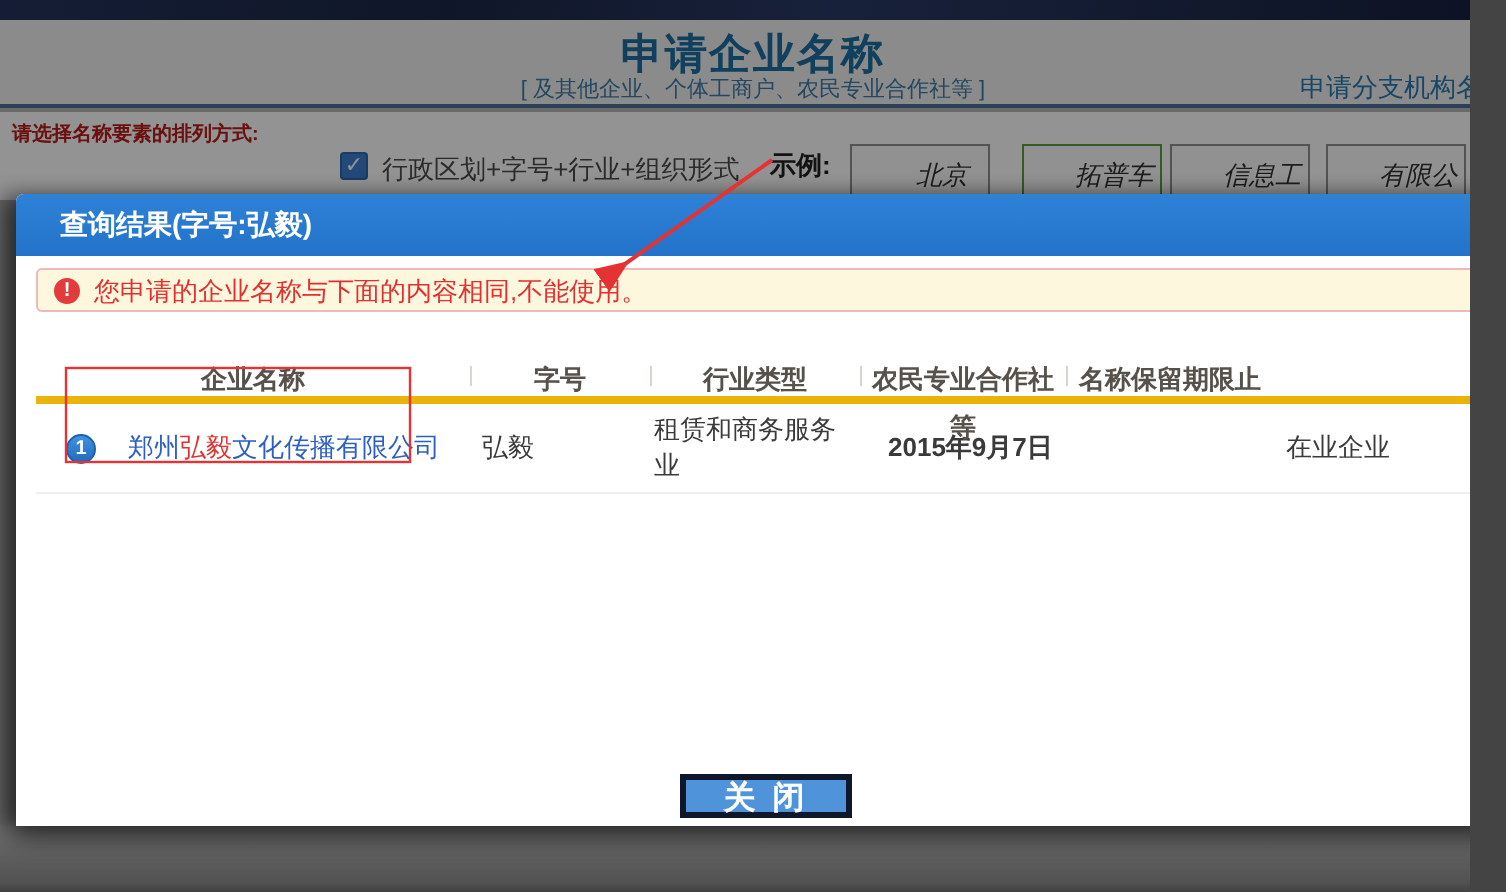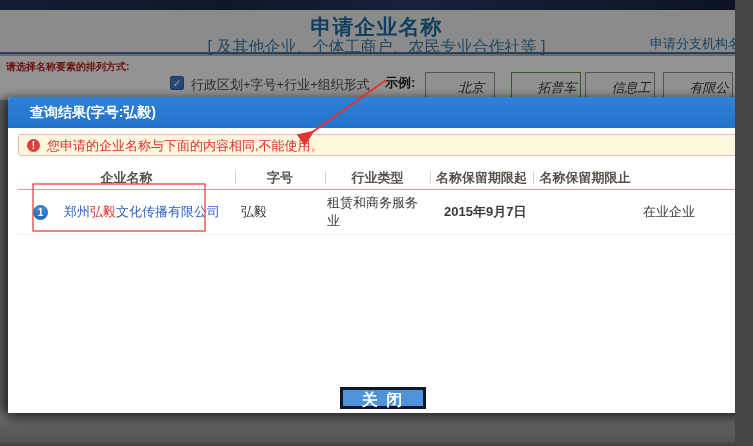--- a/index.html
+++ b/index.html
@@ -17,21 +17,21 @@
   .page-header {
     position:absolute; left:0; top:10px; width:753px; height:44px;
     background:#efefef; border-bottom:2px solid #4a6f96;
   }
   .page-title {
     position:absolute; left:0; top:3px; width:753px; text-align:center;
     font-size:21px; font-weight:bold; color:#1c6ea0; letter-spacing:1px;
   }
   .page-subtitle {
     position:absolute; left:0; top:27px; width:753px; text-align:center;
-    font-size:16px; color:#3d7ba6;
+    font-size:11px; color:#3d7ba6;
   }
   .branch-link {
     position:absolute; right:-14px; top:25px; font-size:13px; color:#2877ae;
     white-space:nowrap;
   }
   .toolbar {
     position:absolute; left:0; top:56px; width:753px; height:44px; background:#fdfdfd;
   }
   .arrange-label { position:absolute; left:6px; top:4px; font-size:10px; font-weight:bold; color:#b91c1c; }
   .checkbox {
@@ -66,21 +66,21 @@
     position:absolute; left:10px; top:37px; width:730px; height:22px;
     background:#fdf7de; border:1px solid #efb9b9; border-radius:3px;
   }
   .warning-icon {
     position:absolute; left:8px; top:4px; width:13px; height:13px; border-radius:50%;
     background:#e23b3b; color:#fff; font-size:10px; font-weight:bold; line-height:13px; text-align:center;
   }
   .warning-text { position:absolute; left:28px; top:0; line-height:21px; font-size:13px; color:#e23030; }
   .table { position:absolute; left:10px; top:69px; width:727px; }
   .tr { display:flex; }
-  .tr-head { height:24px; border-bottom:1px solid #eab308; }
+  .tr-head { height:24px; border-bottom:4px solid #eab308;margin-top:12px; }
   .tr-body { height:45px; border-bottom:1px solid #efefef; }
   .th {
     position:relative; font-size:13px; font-weight:bold; color:#56514b;
     text-align:center; line-height:24px;
   }
   .th + .th::before {
     content:""; position:absolute; left:0; top:5px; bottom:5px; width:1px; background:#d8d4ce;
   }
   .td { font-size:13px; color:#3a3a3a; display:flex; align-items:center; }
   .c0 { width:217px; } .c1 { width:90px; } .c2 { width:105px; }
@@ -145,21 +145,21 @@
     <div class="warning">
       <span class="warning-icon">!</span>
       <span class="warning-text">您申请的企业名称与下面的内容相同,不能使用。</span>
     </div>
 
     <div class="table">
       <div class="tr tr-head">
         <div class="th c0">企业名称</div>
         <div class="th c1">字号</div>
         <div class="th c2">行业类型</div>
-        <div class="th c3">名称保留期限起</div>
+        <div class="th c3">农民专业合作社等</div>
         <div class="th c4">名称保留期限止</div>
       </div>
       <div class="tr tr-body">
         <div class="td c0">
           <span class="row-badge">1</span>
           <span class="company-name"><span>郑州</span><span class="hl">弘毅</span><span>文化传播有限公司</span></span>
         </div>
         <div class="td c1">弘毅</div>
         <div class="td c2">租赁和商务服务业</div>
         <div class="td c3">2015年9月7日</div>

